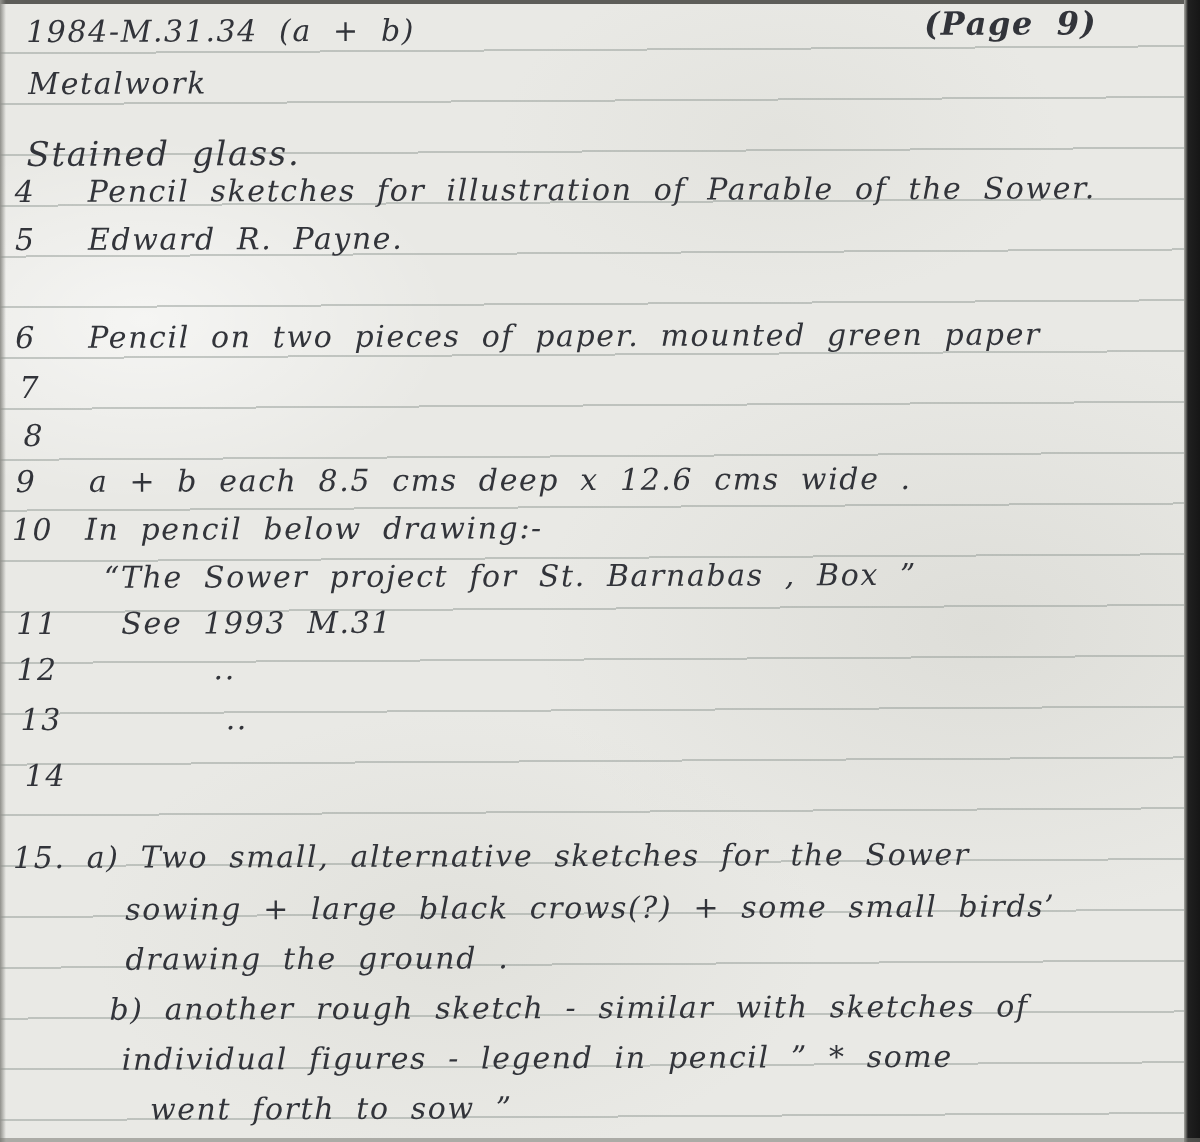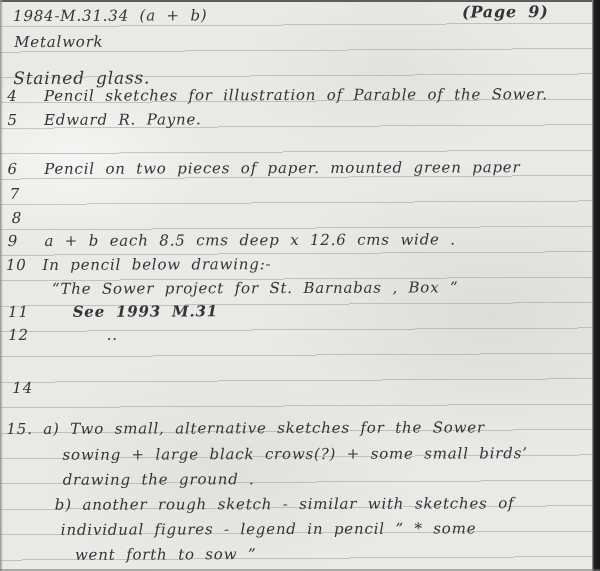--- a/index.html
+++ b/index.html
@@ -35,21 +35,21 @@
   .hw{
     color:#32343a;
     font-style:italic;
     letter-spacing:0.8px;
     word-spacing:5px;
   }
   .line{position:absolute;white-space:nowrap;font-size:15px;}
   .num{display:inline-block;min-width:26px;}
   .sz16{font-size:16px;font-weight:bold;}
   .sz17{font-size:17px;margin-top:10px;}
-  .ind16{margin-left:28px;font-weight:bold;}
+  .ind16{margin-left:16px;}
   .ind62{margin-left:62px;}
   .ind66{margin-left:66px;}
 </style>
 </head>
 <body>
 
 <div class="paper"></div>
 <div class="rules"></div>
 
 <div class="content">
@@ -112,20 +112,24 @@
   <div class="line hw" style="left:8px;top:302px">
     <span class="num">11</span>
     <span class="ind16">See 1993 M.31</span>
   </div>
 
   <div class="line hw" style="left:8px;top:325px">
     <span class="num">12</span>
     <span class="ind62">..</span>
   </div>
 
+  <div class="line hw" style="left:10px;top:350px">
+    <span class="num">13</span>
+    <span class="ind66">..</span>
+  </div>
 
   <div class="line hw" style="left:12px;top:378px">
     <span class="num">14</span>
     <span></span>
   </div>
 
   <div class="line hw" style="left:6px;top:419px">
     <span class="num">15.</span>
     <span>a) Two small, alternative sketches for the Sower</span>
   </div>

